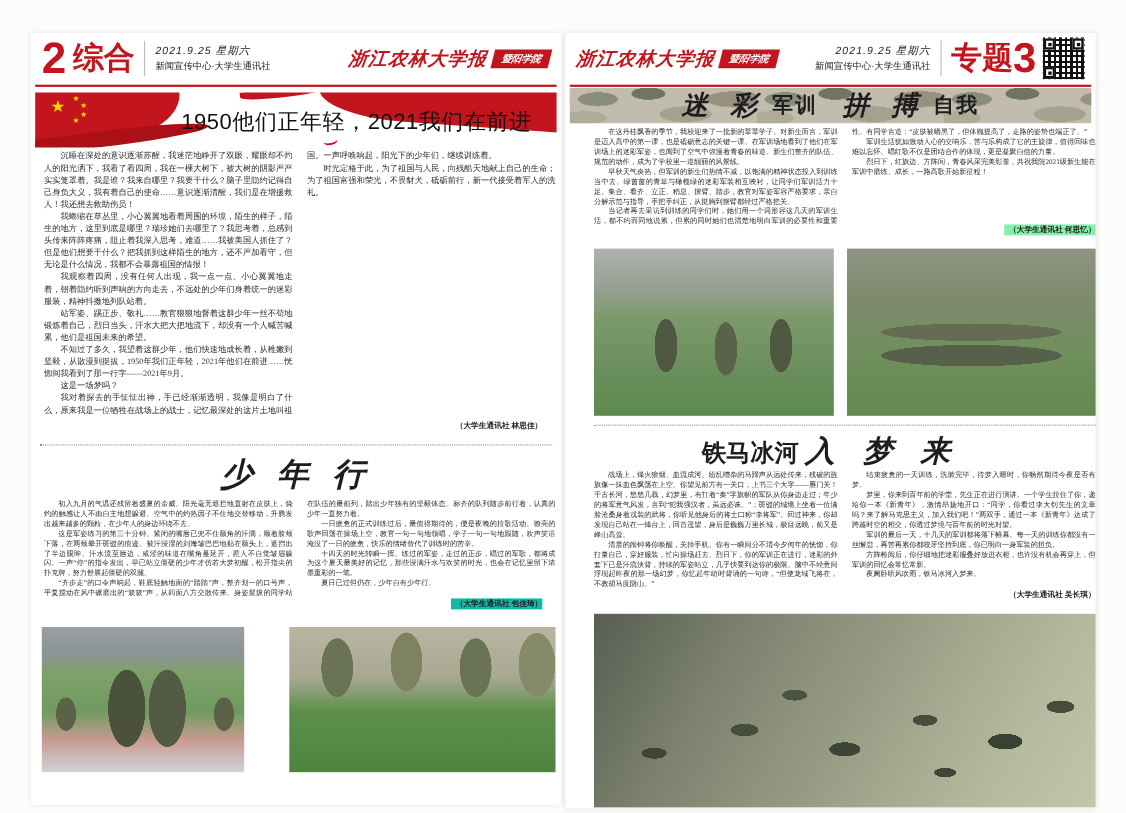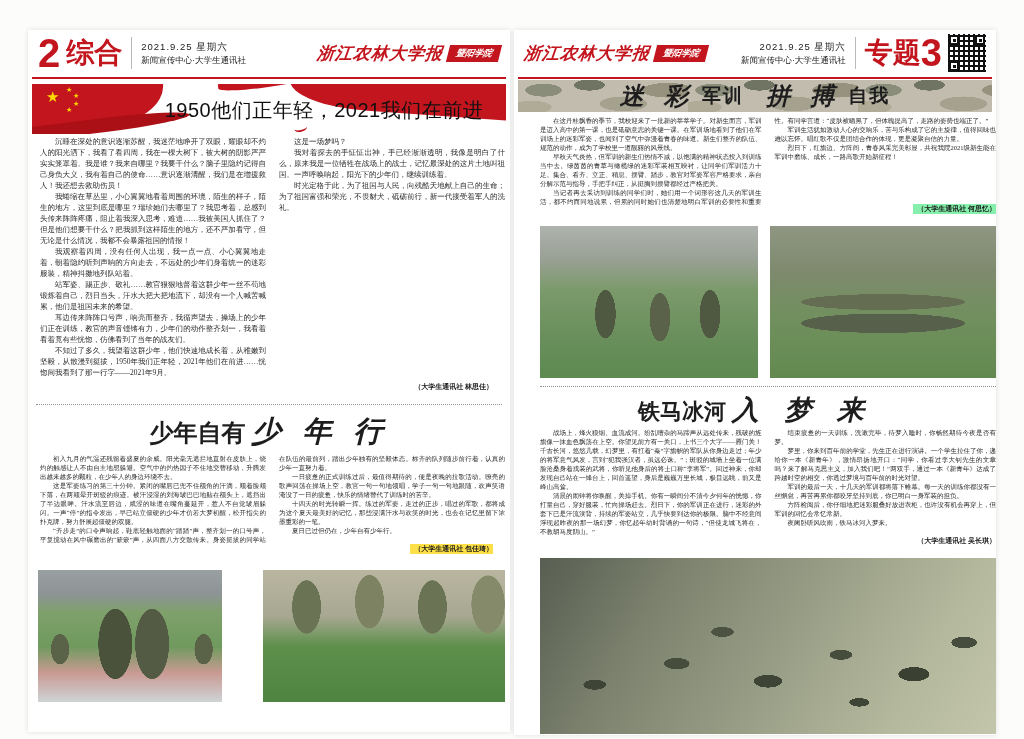--- a/index.html
+++ b/index.html
@@ -8,21 +8,21 @@
   .page{position:absolute;top:30px;width:482px;background:#fff;box-shadow:0 0 5px rgba(0,0,0,.12);}
   .page-l{left:28px;height:702px;}
   .page-r{left:514px;height:705px;}
   
   .hdr{position:absolute;top:0;left:0;right:0;height:46px;display:flex;align-items:center;padding:0 10px;box-sizing:border-box;}
   .pgnum{font-family:"Liberation Sans",sans-serif;font-weight:900;font-size:40px;color:#c3151d;line-height:1;}
   .pgnum-r{font-size:38px;}
   .secttl{font-family:"Liberation Sans",sans-serif;font-weight:900;font-size:28px;color:#c3151d;margin-left:6px;line-height:1;}
   .vline{width:1px;height:32px;background:#b9b9b9;margin:0 9px;}
   .dateblk{font-family:"Liberation Sans",sans-serif;font-size:8.5px;line-height:1.5;color:#1a1a1a;}
-  .dateblk .d1{font-size:9.5px;letter-spacing:1px;}
+  .dateblk .d1{font-size:9.5px;letter-spacing:1px;font-style:italic;}
   .dateblk.right{text-align:right;margin-left:auto;}
   .mast{display:flex;align-items:center;gap:5px;}
   .mast.right{margin-left:auto;}
   .mastname{font-family:"DejaVu Serif",serif;font-weight:bold;font-style:italic;font-size:17px;color:#c3151d;letter-spacing:1px;transform:skewX(-6deg);white-space:nowrap;}
   .mastbadge{background:#c3151d;color:#fff;font-family:"DejaVu Serif",serif;font-style:italic;font-weight:bold;font-size:9px;padding:2px 8px;transform:skewX(-14deg);white-space:nowrap;}
   .qr{position:relative;width:38px;height:38px;margin-left:6px;background:
       repeating-linear-gradient(0deg,#111 0 2px,transparent 2px 5px),
       repeating-linear-gradient(90deg,#111 0 2px,#fff 2px 5px);flex:0 0 auto;}
   .qf{position:absolute;width:10px;height:10px;border:2px solid #111;background:#fff;box-sizing:border-box;}
   .qf::before{content:"";position:absolute;left:2px;top:2px;width:3px;height:3px;background:#111;}
@@ -96,44 +96,42 @@
       <span class="star" style="left:34px;top:23px;font-size:7px;">★</span>
       <span class="bird" style="left:262px;top:40px;transform:rotate(-12deg);"></span>
       <div class="bigH">1950他们正年轻，2021我们在前进</div>
     </div>
 
     <div class="cols art1" style="top:106px;left:12px;width:465px;height:250px;">
         <p class="para">沉睡在深处的意识逐渐苏醒，我迷茫地睁开了双眼，耀眼却不灼人的阳光洒下，我看了看四周，我在一棵大树下，被大树的阴影严严实实笼罩着。我是谁？我来自哪里？我要干什么？脑子里隐约记得自己身负大义，我有着自己的使命……意识逐渐清醒，我们是在增援救人！我还想去救助伤员！</p>
         <p class="para">我蜷缩在草丛里，小心翼翼地看着周围的环境，陌生的样子，陌生的地方，这里到底是哪里？瑞珍她们去哪里了？我思考着，总感到头传来阵阵疼痛，阻止着我深入思考，难道……我被美国人抓住了？但是他们想要干什么？把我抓到这样陌生的地方，还不严加看守，但无论是什么情况，我都不会暴露祖国的情报！</p>
         <p class="para">我观察着四周，没有任何人出现，我一点一点、小心翼翼地走着，朝着隐约听到声响的方向走去，不远处的少年们身着统一的迷彩服装，精神抖擞地列队站着。</p>
         <p class="para">站军姿、踢正步、敬礼……教官狠狠地督着这群少年一丝不苟地锻炼着自己，烈日当头，汗水大把大把地流下，却没有一个人喊苦喊累，他们是祖国未来的希望。</p>
-        <p class="para">耳边传来阵阵口号声，响亮而整齐，我循声望去，操场上的少年们正在训练，教官的声音铿锵有力，少年们的动作整齐划一，我看着看着竟有些恍惚，仿佛看到了当年的战友们。</p>
         <p class="para">不知过了多久，我望着这群少年，他们快速地成长着，从稚嫩到坚毅，从散漫到挺拔，1950年我们正年轻，2021年他们在前进……恍惚间我看到了那一行字——2021年9月。</p>
         <p class="para">这是一场梦吗？</p>
         <p class="para">我对着探去的手怔怔出神，手已经渐渐透明，我像是明白了什么，原来我是一位牺牲在战场上的战士，记忆最深处的这片土地叫祖国。一声呼唤响起，阳光下的少年们，继续训练着。</p>
         <p class="para">时光定格于此，为了祖国与人民，向残酷天地献上自己的生命；为了祖国富强和荣光，不畏豺犬，砥砺前行，新一代接受着军人的洗礼。</p>
       </div>
     <div class="byline" style="top:352px;right:17px;">（大学生通讯社 林思佳）</div>
 
     <div class="dotline" style="top:374px;left:8px;width:466px;"></div>
 
     <div class="midH" style="top:382px;">
-      <span class="hplain" style="font-size:24px;">少年自有</span>
       <span class="calli" style="font-size:29px;letter-spacing:6px;">少 年 行</span>
     </div>
 
     <div class="cols" style="top:424px;left:12px;width:465px;height:106px;">
         <p class="para">初入九月的气温还残留着盛夏的余威。阳光毫无遮拦地直射在皮肤上，烧灼的触感让人不由自主地想躲避。空气中的灼热因子不住地交替移动，升腾发出越来越多的颗粒，在少年人的身边环绕不去。</p>
         <p class="para">这是军姿练习的第三十分钟。紧闭的嘴唇已兜不住额角的汗滴，顺着脸颊下落，在两颊晕开斑驳的痕迹。被汗浸湿的刘海皱巴巴地贴在额头上，遮挡出了半边眼眸。汗水流至唇边，咸涩的味道在嘴角蔓延开，惹人不自觉皱眉躲闪。一声“停”的指令发出，早已站立僵硬的少年才仿若大梦初醒，松开指尖的扑克牌，努力舒展起僵硬的双腿。</p>
         <p class="para">“齐步走”的口令声响起，鞋底轻触地面的“踏踏”声，整齐划一的口号声，平复搅动在风中碾磨出的“簌簌”声，从四面八方交散传来。身姿挺拔的同学站在队伍的最前列，踏出少年独有的坚毅体态。标齐的队列随步前行着，认真的少年一直努力着。</p>
         <p class="para">一日疲惫的正式训练过后，最值得期待的，便是夜晚的拉歌活动。嘹亮的歌声回荡在操场上空，教官一句一句地领唱，学子一句一句地跟随，欢声笑语淹没了一日的疲惫，快乐的情绪替代了训练时的苦辛。</p>
         <p class="para">十四天的时光转瞬一挥。练过的军姿，走过的正步，唱过的军歌，都将成为这个夏天最美好的记忆，那些浸满汗水与欢笑的时光，也会在记忆里留下浓墨重彩的一笔。</p>
         <p class="para">夏日已过但仍在，少年自有少年行。</p>
       </div>
-    <div class="byline" style="top:514px;right:17px;background:#fde047;padding-left:4px;">（大学生通讯社 包佳琦）</div>
+    <div class="byline" style="top:514px;right:17px;background:#14b8a6;padding-left:4px;">（大学生通讯社 包佳琦）</div>
 
     <div class="photo" style="top:540px;left:10px;width:184px;height:132px;background:
         radial-gradient(ellipse 28px 58px at 42% 56%, #4a523c 60%, transparent 61%),
         radial-gradient(ellipse 28px 58px at 62% 56%, #535b44 60%, transparent 61%),
         radial-gradient(ellipse 18px 30px at 12% 60%, #5a6248 50%, transparent 51%),
         radial-gradient(ellipse 18px 30px at 90% 60%, #5a6248 50%, transparent 51%),
         linear-gradient(180deg,#9aa0a2 0%,#8d9496 18%,#7fa06b 32%,#6f9a5e 58%,#c99a93 78%,#cfd4d6 100%);"></div>
     <div class="photo" style="top:540px;left:235px;width:242px;height:132px;background:
         radial-gradient(ellipse 26px 48px at 18% 28%, #6b7355 55%, transparent 56%),
         radial-gradient(ellipse 26px 48px at 44% 24%, #7d8263 55%, transparent 56%),

